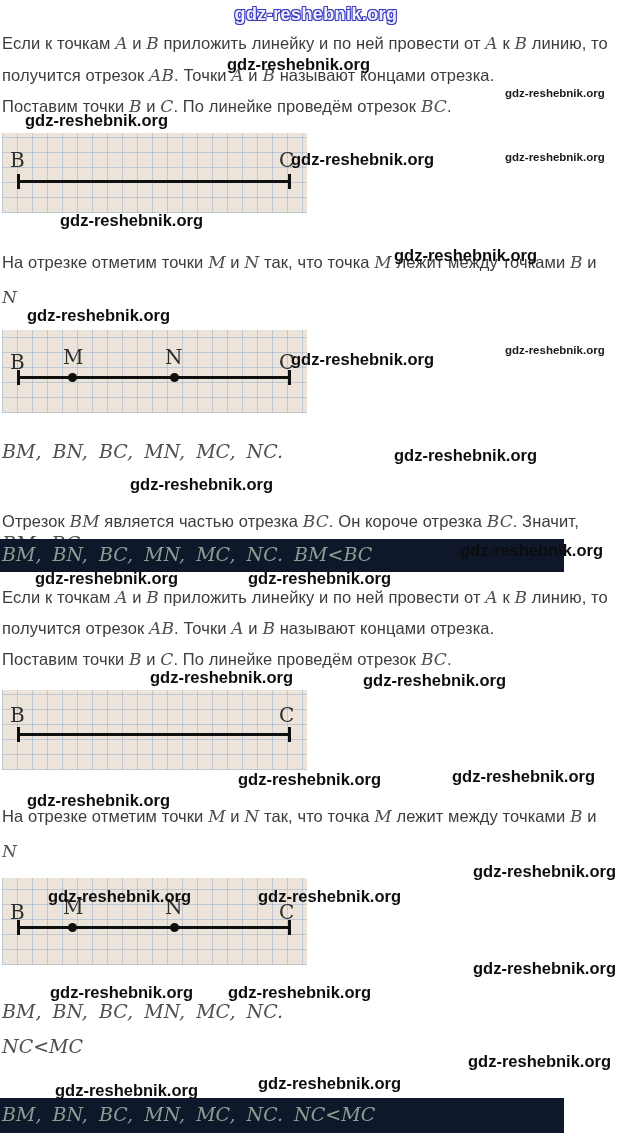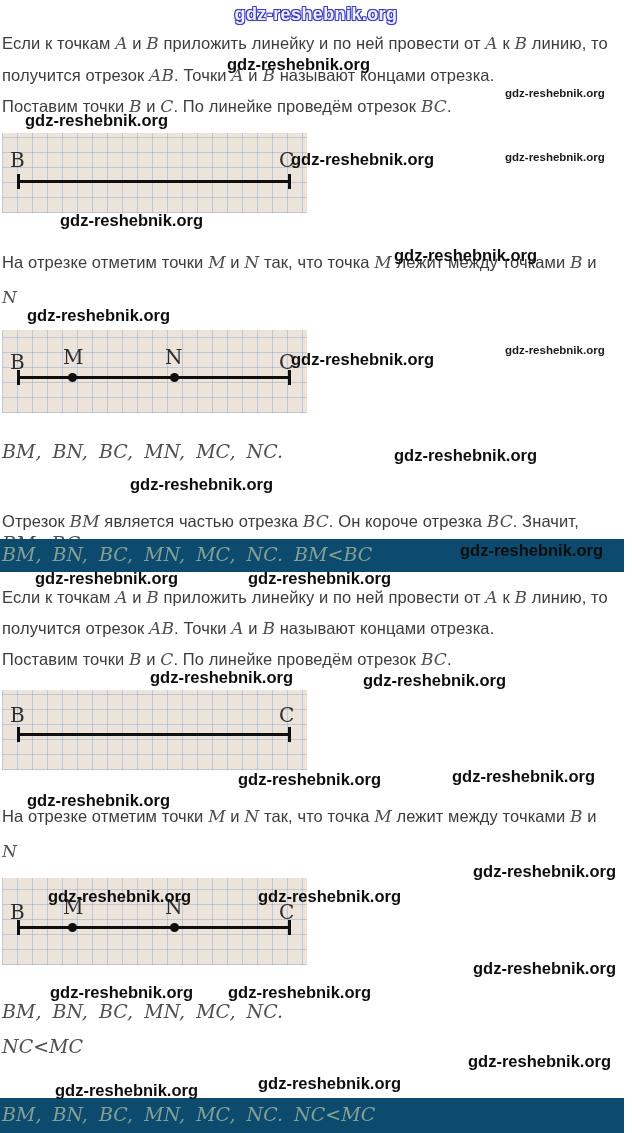--- a/index.html
+++ b/index.html
@@ -24,21 +24,21 @@
   .paper{position:absolute;left:2px;width:305px;
      background:
       repeating-linear-gradient(90deg, rgba(125,160,195,.40) 0 1px, transparent 1px 15px),
       repeating-linear-gradient(0deg, rgba(125,160,195,.40) 0 1px, transparent 1px 15px),
       #ece4db;}
   .plabel{position:absolute;font-family:"DejaVu Serif",serif;font-size:20px;color:#2d2d2d;}
   .segline{position:absolute;height:3px;background:#0f0f0f;}
   .tick{position:absolute;width:3px;height:15px;background:#0f0f0f;}
   .dot{position:absolute;width:9px;height:9px;border-radius:50%;background:#0f0f0f;}
   
-  .ansbar{position:absolute;left:0;width:624px;background:#0c4a6e;}
+  .ansbar{position:absolute;left:0;width:564px;background:#0f172a;}
   .ansbar .atext{position:absolute;left:2px;white-space:nowrap;font-family:"DejaVu Serif",serif;
       font-style:italic;font-size:19px;color:#87a094;word-spacing:5px;}
 </style>
 </head>
 <body>
 
 <div id="page">
 
   <div class="wm-title">gdz-reshebnik.org</div>
 

